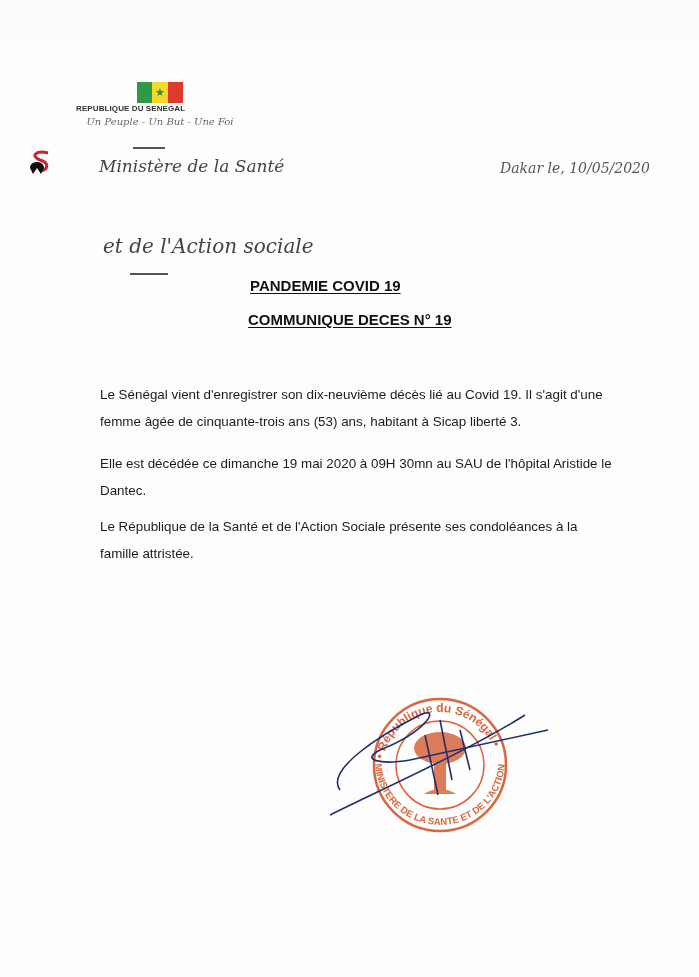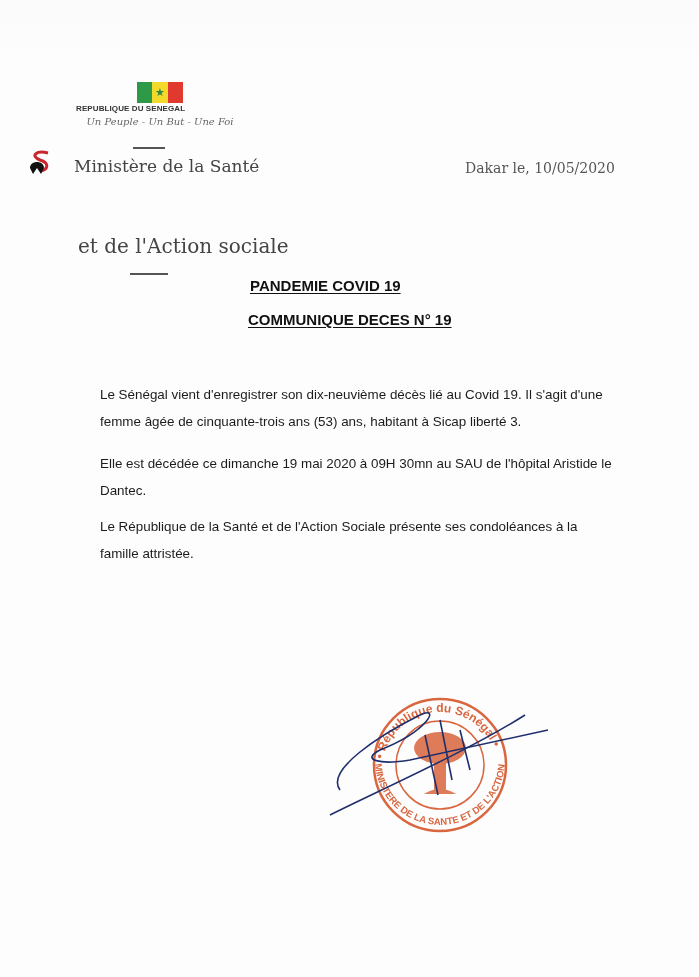--- a/index.html
+++ b/index.html
@@ -11,21 +11,21 @@
   .abs { position:absolute; }
   .flag { left:137px; top:82px; width:46px; height:21px; display:flex; }
   .flag div { flex:1; height:100%; }
   .flag .g { background:#2e9a48; }
   .flag .y { background:#f3d92a; position:relative; }
   .flag .r { background:#e03a2f; }
   .flag .star { position:absolute; left:50%; top:50%; transform:translate(-50%,-52%); color:#2e8a44; font-size:11px; line-height:1; }
   .rep { left:76px; top:104px; width:160px; font-size:8px; font-weight:bold; color:#333; letter-spacing:0.1px; }
   .motto { left:72px; top:116px; width:176px; text-align:center; font-family:"DejaVu Serif", serif; font-style:italic; font-size:10px; color:#666; }
   .rule { height:2px; background:#555; }
-  .script { font-family:"DejaVu Serif", serif; color:#444; }
+  .script { font-family:"DejaVu Serif", serif; font-style:italic; color:#444;margin-left:25px; }
   .title { font-weight:bold; font-size:15px; text-decoration:underline; text-underline-offset:2px; color:#111; }
   .para { left:100px; width:545px; font-size:13.4px; line-height:27px; color:#1c1c1c; }
 </style>
 </head>
 <body>
 
 <div class="abs flag">
   <div class="g"></div>
   <div class="y">
       <span class="star">★</span>
@@ -34,21 +34,21 @@
 </div>
 <div class="abs rep">REPUBLIQUE DU SENEGAL</div>
 <div class="abs motto">Un Peuple - Un But - Une Foi</div>
 <div class="abs rule" style="left:133px; top:147px; width:32px;"></div>
 
 <svg class="abs" style="left:26px; top:150px;" width="32" height="28" viewBox="0 0 32 28">
   <path d="M22 3 C10 0, 4 6, 14 10 C24 13, 22 20, 14 21" stroke="#c9252c" stroke-width="3" fill="none"></path>
   <path d="M4 18 C4 10, 18 10, 18 18 L15 24 L11 18 L7 24 Z" fill="#111"></path>
 </svg>
 <div class="abs script" style="left:74px; top:156px; font-size:17px;">Ministère de la Santé</div>
-<div class="abs script" style="left:465px; top:160px; font-size:14px; color:#555;">Dakar le, 10/05/2020</div>
+<div class="abs script" style="left:475px; top:160px; font-size:14px; color:#555;">Dakar le, 10/05/2020</div>
 <div class="abs script" style="left:78px; top:234px; font-size:20px;">et de l'Action sociale</div>
 <div class="abs rule" style="left:130px; top:273px; width:38px;"></div>
 
 <div class="abs title" style="left:250px; top:277px;">PANDEMIE COVID 19</div>
 <div class="abs title" style="left:248px; top:311px;">COMMUNIQUE DECES N° 19</div>
 
 <div class="abs para" style="top:381px;">Le Sénégal vient d'enregistrer son dix-neuvième décès lié au Covid 19. Il s'agit d'une femme âgée de cinquante-trois ans (53) ans, habitant à Sicap liberté 3.</div>
 <div class="abs para" style="top:450px;">Elle est décédée ce dimanche 19 mai 2020 à 09H 30mn au SAU de l'hôpital Aristide le Dantec.</div>
 <div class="abs para" style="top:513px; width:500px;">Le République de la Santé et de l'Action Sociale présente ses condoléances à la famille attristée.</div>
 

